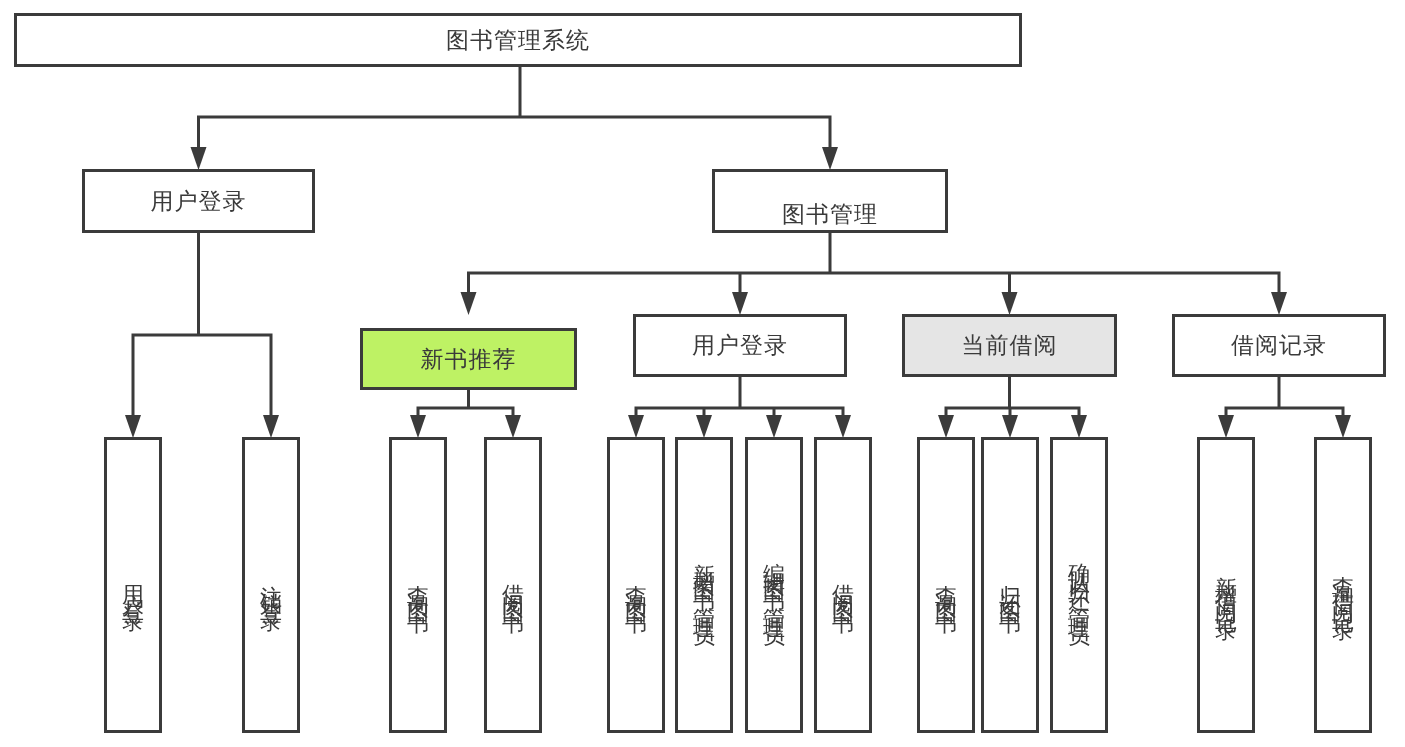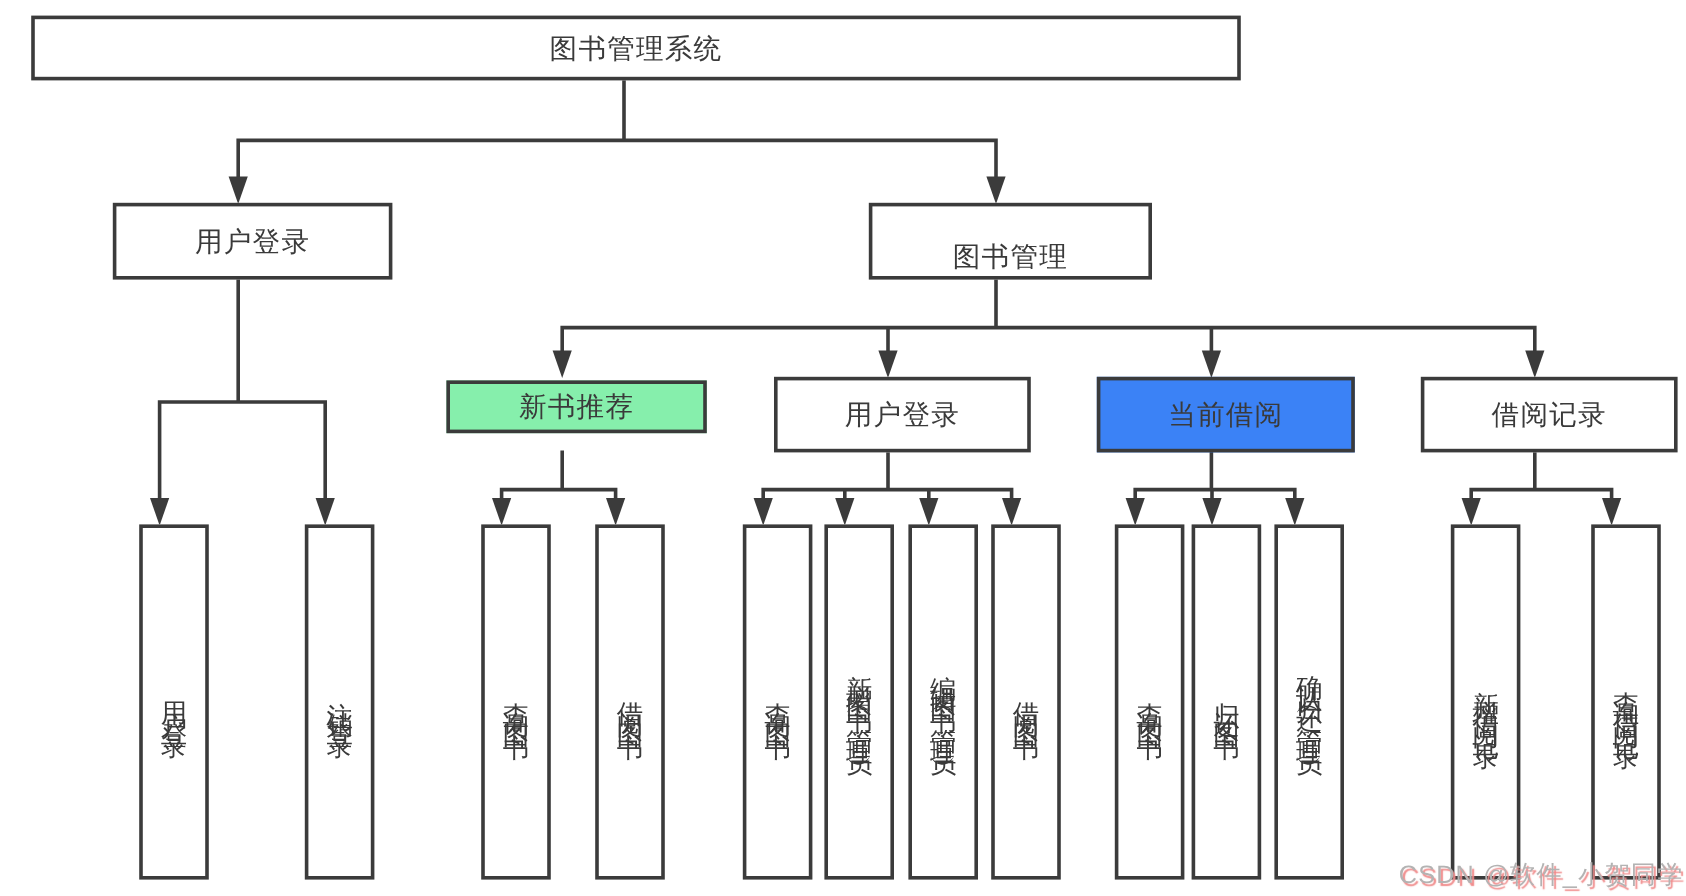--- a/index.html
+++ b/index.html
@@ -12,21 +12,20 @@
   }
   #connectors{position:absolute;left:0;top:0;width:1405px;height:747px;}
   .node{
     position:absolute;
     box-sizing:border-box;
     background:#ffffff;
     display:flex;
     align-items:center;
     justify-content:center;
     text-align:center;
-    margin-left:12px;
   }
   .node.h .lbl{
     font-size:23px;
     letter-spacing:1px;
     white-space:nowrap;
   }
   .node.v .lbl{
     writing-mode:vertical-rl;
     text-orientation:mixed;
     font-size:22px;
@@ -71,27 +70,27 @@
   <div id="nodes">
       <div class="node h" style="left: 14px; top: 13px; width: 1008px; height: 54px; border: 3px solid rgb(59, 59, 59); background: rgb(255, 255, 255);">
         <span class="lbl" style="color: rgb(58, 58, 58);">图书管理系统</span>
       </div>
       <div class="node h" style="left: 82px; top: 169px; width: 233px; height: 64px; border: 3px solid rgb(59, 59, 59); background: rgb(255, 255, 255);">
         <span class="lbl" style="color: rgb(58, 58, 58);">用户登录</span>
       </div>
       <div class="node h" style="left: 712px; top: 169px; width: 236px; height: 64px; border: 3px solid rgb(59, 59, 59); background: rgb(255, 255, 255); align-items: flex-end;">
         <span class="lbl" style="color: rgb(58, 58, 58);">图书管理</span>
       </div>
-      <div class="node h" style="left: 360px; top: 317px; width: 217px; height: 44px; border: 3px solid rgb(59, 59, 59); background: #86efac;">
+      <div class="node h" style="left: 360px; top: 328px; width: 217px; height: 62px; border: 3px solid rgb(59, 59, 59); background: #bef264;">
         <span class="lbl" style="color: rgb(58, 58, 58);">新书推荐</span>
       </div>
       <div class="node h" style="left: 633px; top: 314px; width: 214px; height: 63px; border: 3px solid rgb(59, 59, 59); background: rgb(255, 255, 255);">
         <span class="lbl" style="color: rgb(58, 58, 58);">用户登录</span>
       </div>
-      <div class="node h" style="left: 902px; top: 314px; width: 215px; height: 63px; border: 3px solid rgb(59, 59, 59); background: #3b82f6; font-family: Liberation Serif, serif;">
+      <div class="node h" style="left: 902px; top: 314px; width: 215px; height: 63px; border: 3px solid rgb(59, 59, 59); background: #e5e5e5; font-family: Liberation Serif, serif;">
         <span class="lbl" style="color: rgb(58, 58, 58);">当前借阅</span>
       </div>
       <div class="node h" style="left: 1172px; top: 314px; width: 214px; height: 63px; border: 3px solid rgb(59, 59, 59); background: rgb(255, 255, 255);">
         <span class="lbl" style="color: rgb(58, 58, 58);">借阅记录</span>
       </div>
       <div class="node v" style="left: 104px; top: 437px; width: 58px; height: 296px; border: 3px solid rgb(59, 59, 59); background: rgb(255, 255, 255);">
         <span class="lbl" style="color: rgb(58, 58, 58);">用户登录</span>
       </div>
       <div class="node v" style="left: 242px; top: 437px; width: 58px; height: 296px; border: 3px solid rgb(59, 59, 59); background: rgb(255, 255, 255);">
         <span class="lbl" style="color: rgb(58, 58, 58);">注销登录</span>
@@ -123,14 +122,13 @@
       <div class="node v" style="left: 1050px; top: 437px; width: 58px; height: 296px; border: 3px solid rgb(59, 59, 59); background: rgb(255, 255, 255);">
         <span class="lbl" style="color: rgb(58, 58, 58);">确认归还（管理员）</span>
       </div>
       <div class="node v" style="left: 1197px; top: 437px; width: 58px; height: 296px; border: 3px solid rgb(59, 59, 59); background: rgb(255, 255, 255);">
         <span class="lbl" style="color: rgb(58, 58, 58);">新增借阅记录</span>
       </div>
       <div class="node v" style="left: 1314px; top: 437px; width: 58px; height: 296px; border: 3px solid rgb(59, 59, 59); background: rgb(255, 255, 255);">
         <span class="lbl" style="color: rgb(58, 58, 58);">查询借阅记录</span>
       </div>
     </div>
-  <div id="watermark" style="color: rgb(179, 179, 179); text-shadow: rgb(240, 138, 138) 2px 2px 1px;">CSDN @软件_小贺同学</div>
 </div>
 
 </body></html>

